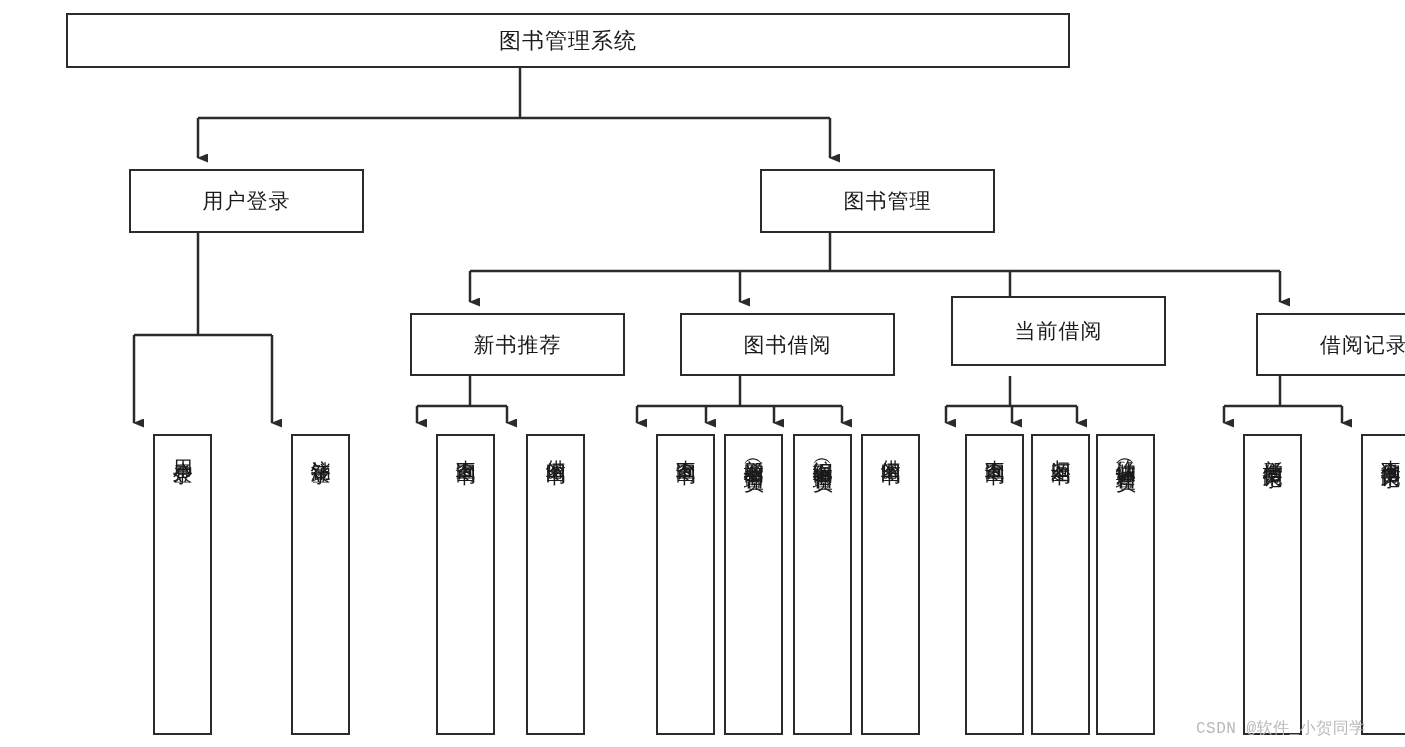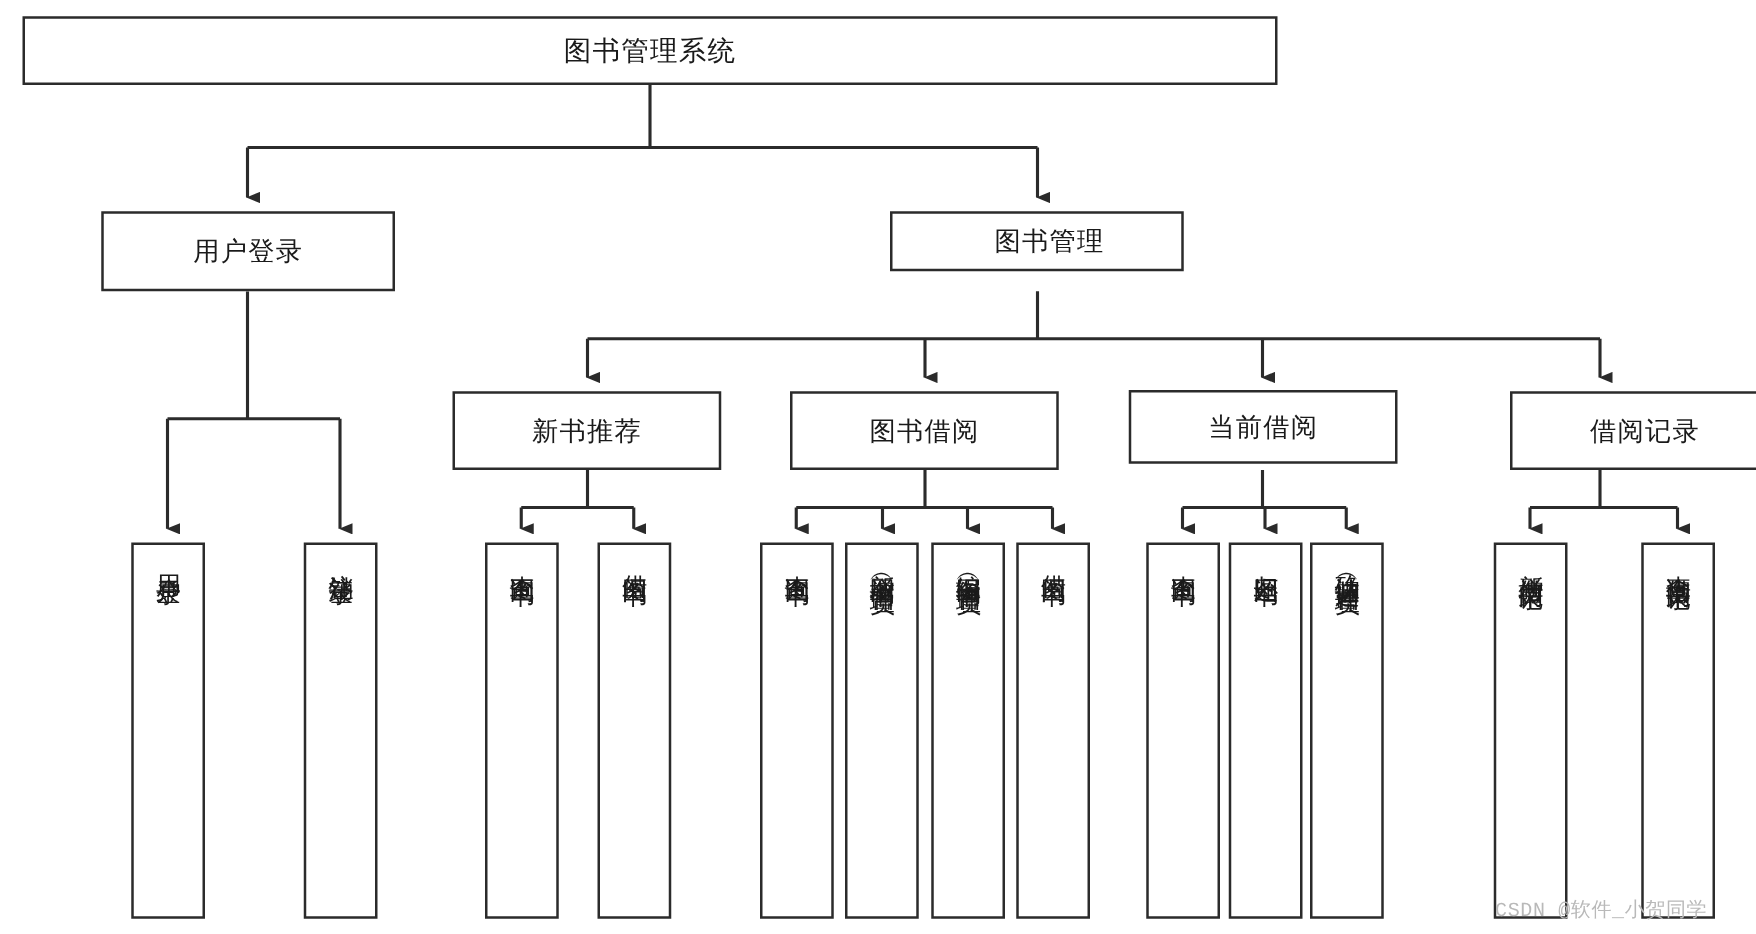--- a/index.html
+++ b/index.html
@@ -28,20 +28,21 @@
   }
   .node {
     position: absolute;
     border: 2.5px solid #2b2b2b;
     background: #ffffff;
     display: flex;
     align-items: center;
     justify-content: center;
     color: #1a1a1a;
     text-align: center;
+    margin-left: 48px;
   }
   .node.horiz {
     font-size: 21px;
     letter-spacing: 1px;
   }
   .node.title {
     font-size: 22px;
     letter-spacing: 1px;
   }
   .node.leaf {
@@ -122,31 +123,31 @@
     </g>
   </svg>
 
   <div class="node title" style="left:18px; top:13px; width:1004px; height:55px;">
     <span>图书管理系统</span>
   </div>
 
   <div class="node horiz" style="left:81px; top:169px; width:235px; height:64px;">
     <span>用户登录</span>
   </div>
-  <div class="node horiz" style="left:712px; top:169px; width:235px; height:48px;padding-left:20px;">
+  <div class="node horiz" style="left:712px; top:169px; width:235px; height:64px;padding-left:20px;">
     <span>图书管理</span>
   </div>
 
   <div class="node horiz" style="left:632px; top:313px; width:215px; height:63px;">
     <span>图书借阅</span>
   </div>
   <div class="node horiz" style="left:362px; top:313px; width:215px; height:63px;">
     <span>新书推荐</span>
   </div>
-  <div class="node horiz" style="left:903px; top:312px; width:215px; height:59px;">
+  <div class="node horiz" style="left:903px; top:296px; width:215px; height:70px;">
     <span>当前借阅</span>
   </div>
   <div class="node horiz" style="left:1208px; top:313px; width:216px; height:63px;">
     <span>借阅记录</span>
   </div>
 
   <div class="node leaf" style="left:105px; top:434px; width:59px; height:301px;">
     <span class="vtext">用户登录</span>
   </div>
   <div class="node leaf" style="left:243px; top:434px; width:59px; height:301px;">

